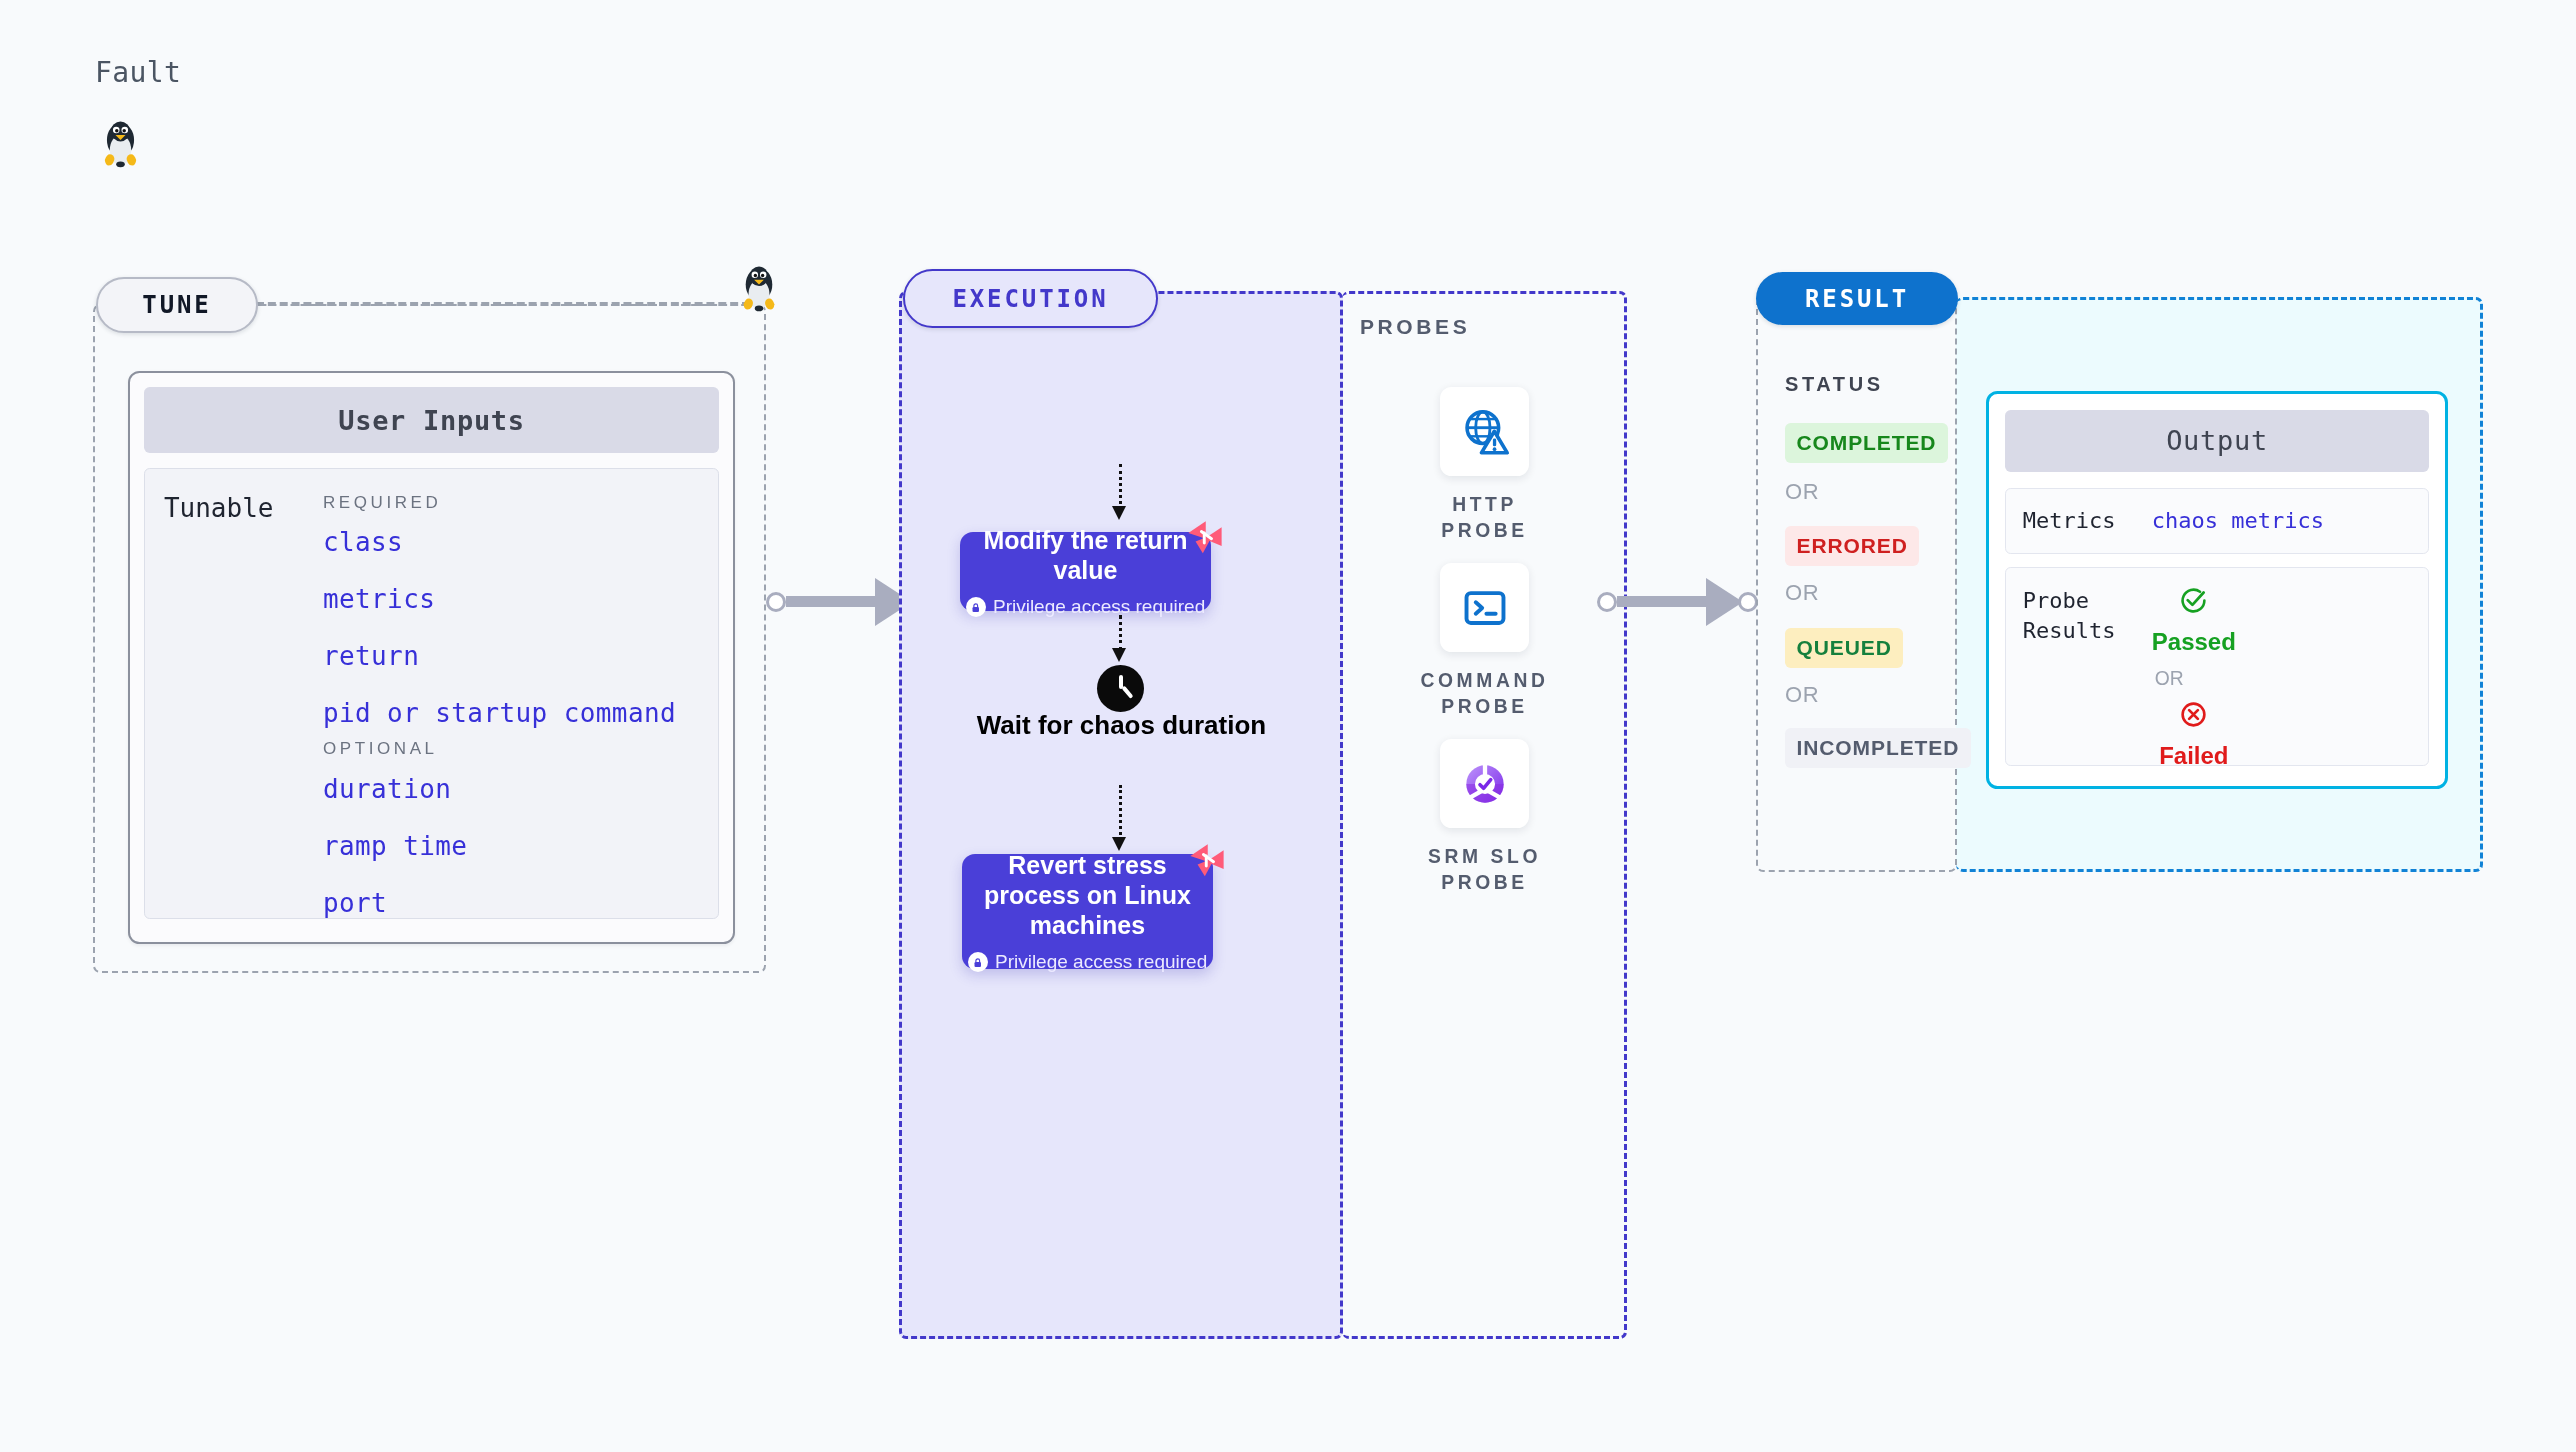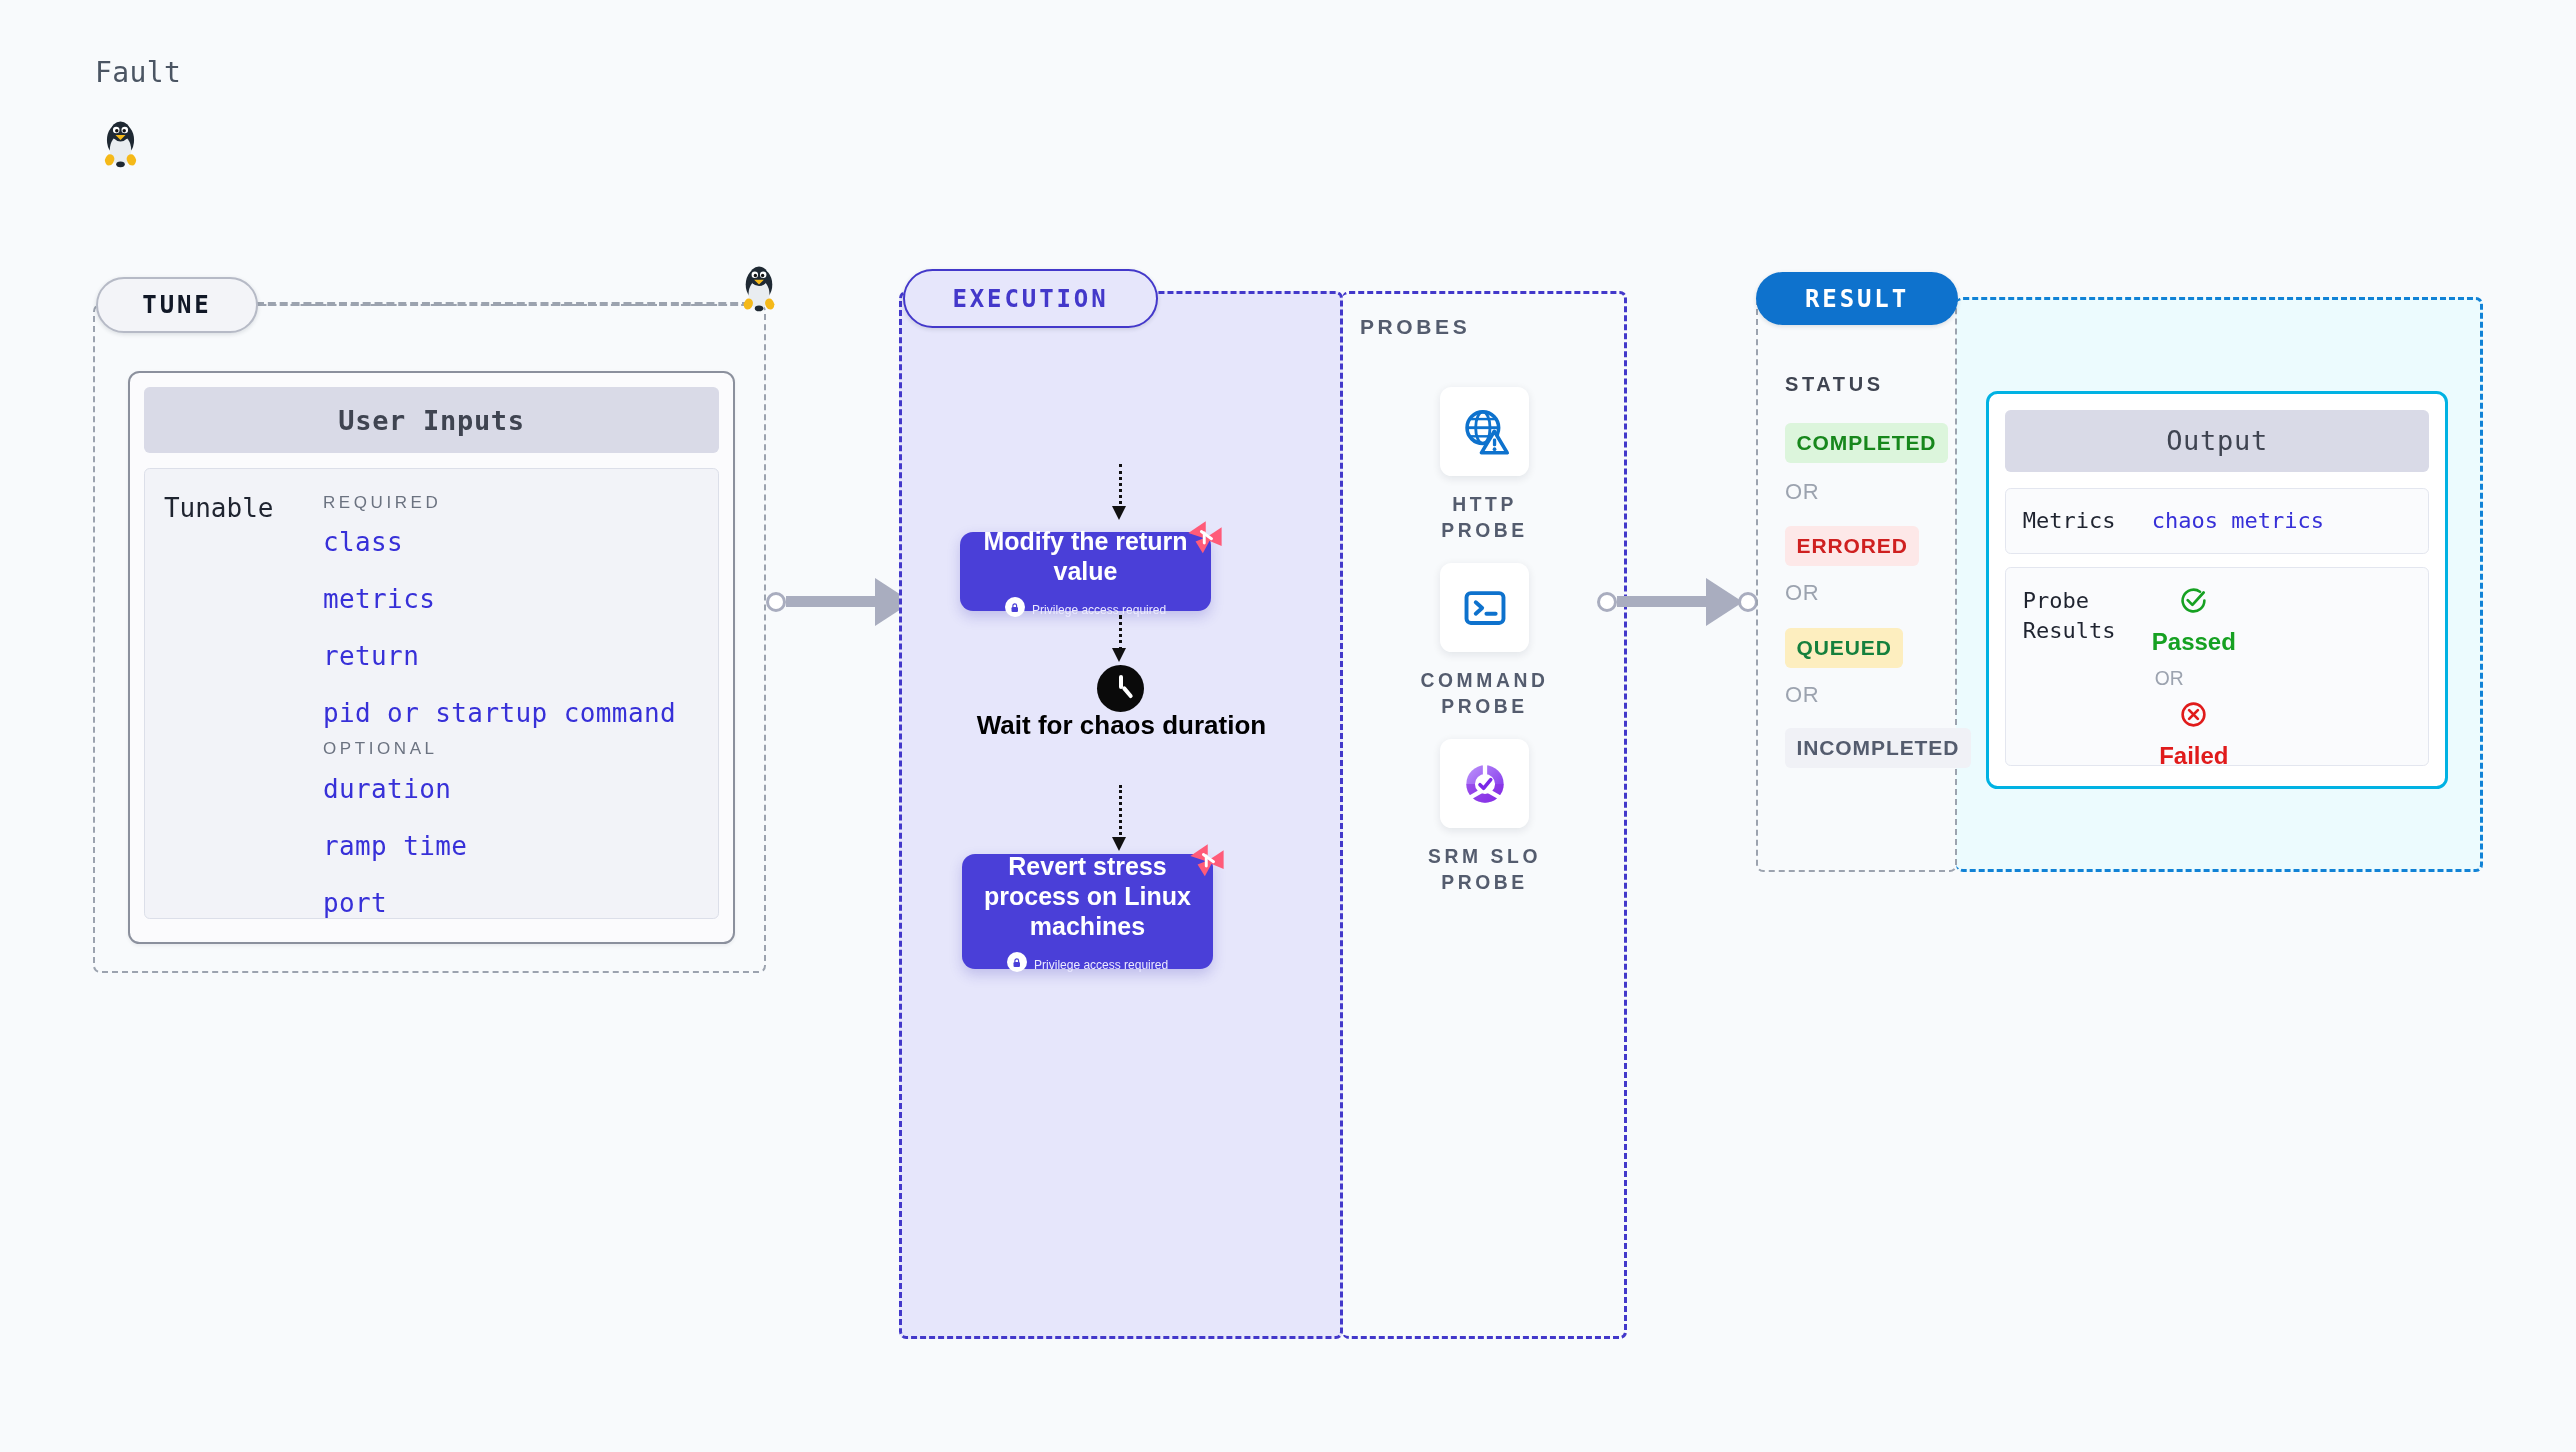--- a/index.html
+++ b/index.html
@@ -112,22 +112,22 @@
   .purple-box {
     position:absolute; border-radius:13px; background:#4a3fd8;
     box-shadow: 0 5.7px 13px rgba(60,50,180,.22);
     display:flex; flex-direction:column; align-items:center; justify-content:center;
   }
   .purple-box .pb-title {
     color:#fff; font-size:25px; font-weight:700; text-align:center; line-height:1.2;
     padding:0 18.6px;
   }
   .pb-priv {
-    display:flex; align-items:flex-end; gap:7.2px; margin-top:11.5px;
-    color:#eceaff; font-size:12px; font-weight:400;
+    display:flex; align-items:center; gap:7.2px; margin-top:11.5px;
+    color:#eceaff; font-size:19px; font-weight:400;
   }
   .lockdot {
     width:20px; height:20px; border-radius:50%; background:#fff;
     display:flex; align-items:center; justify-content:center; flex:none;
   }
 
   .harness-mark { position:absolute; width:42px; height:42px; }
 
   
   .vdash {

